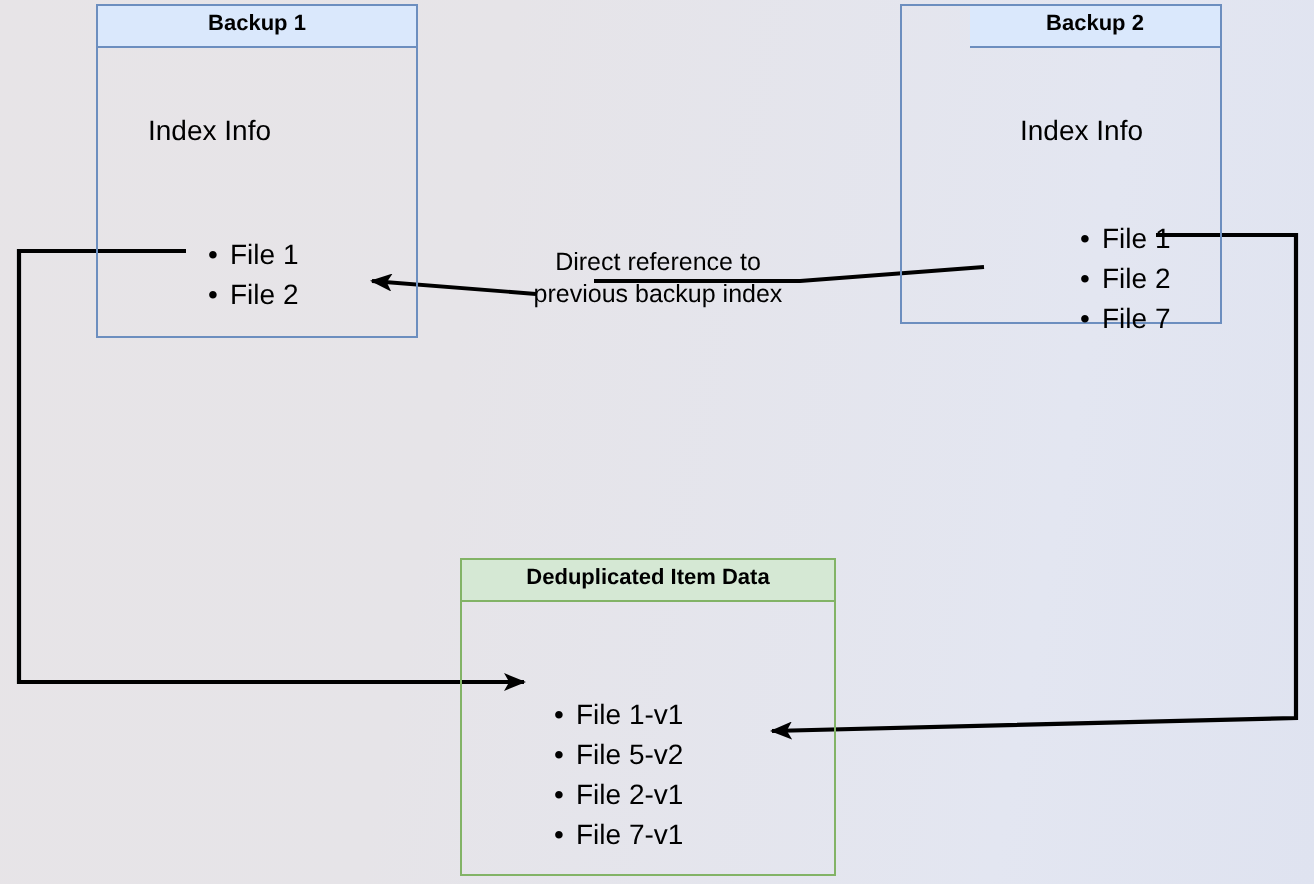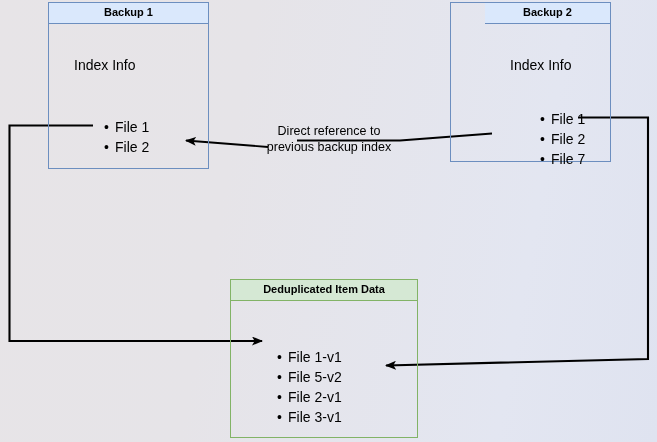--- a/index.html
+++ b/index.html
@@ -152,21 +152,21 @@
     </div>
   </div>
 
   <div class="box green" style="left:230px; top:279px; width:188px; height:159px;">
     <div class="box-header">Deduplicated Item Data</div>
     <div class="box-body">
       <ul class="file-list" style="left:43px; top:46px;">
         <li>File 1-v1</li>
         <li>File 5-v2</li>
         <li>File 2-v1</li>
-        <li>File 3-v1</li>
+        <li>File 7-v1</li>
       </ul>
     </div>
   </div>
 
   <div class="caption" style="left:252px; top:123px; width:154px;">
     <div>Direct reference to</div>
     <div>previous backup index</div>
   </div>
 
 </div>

